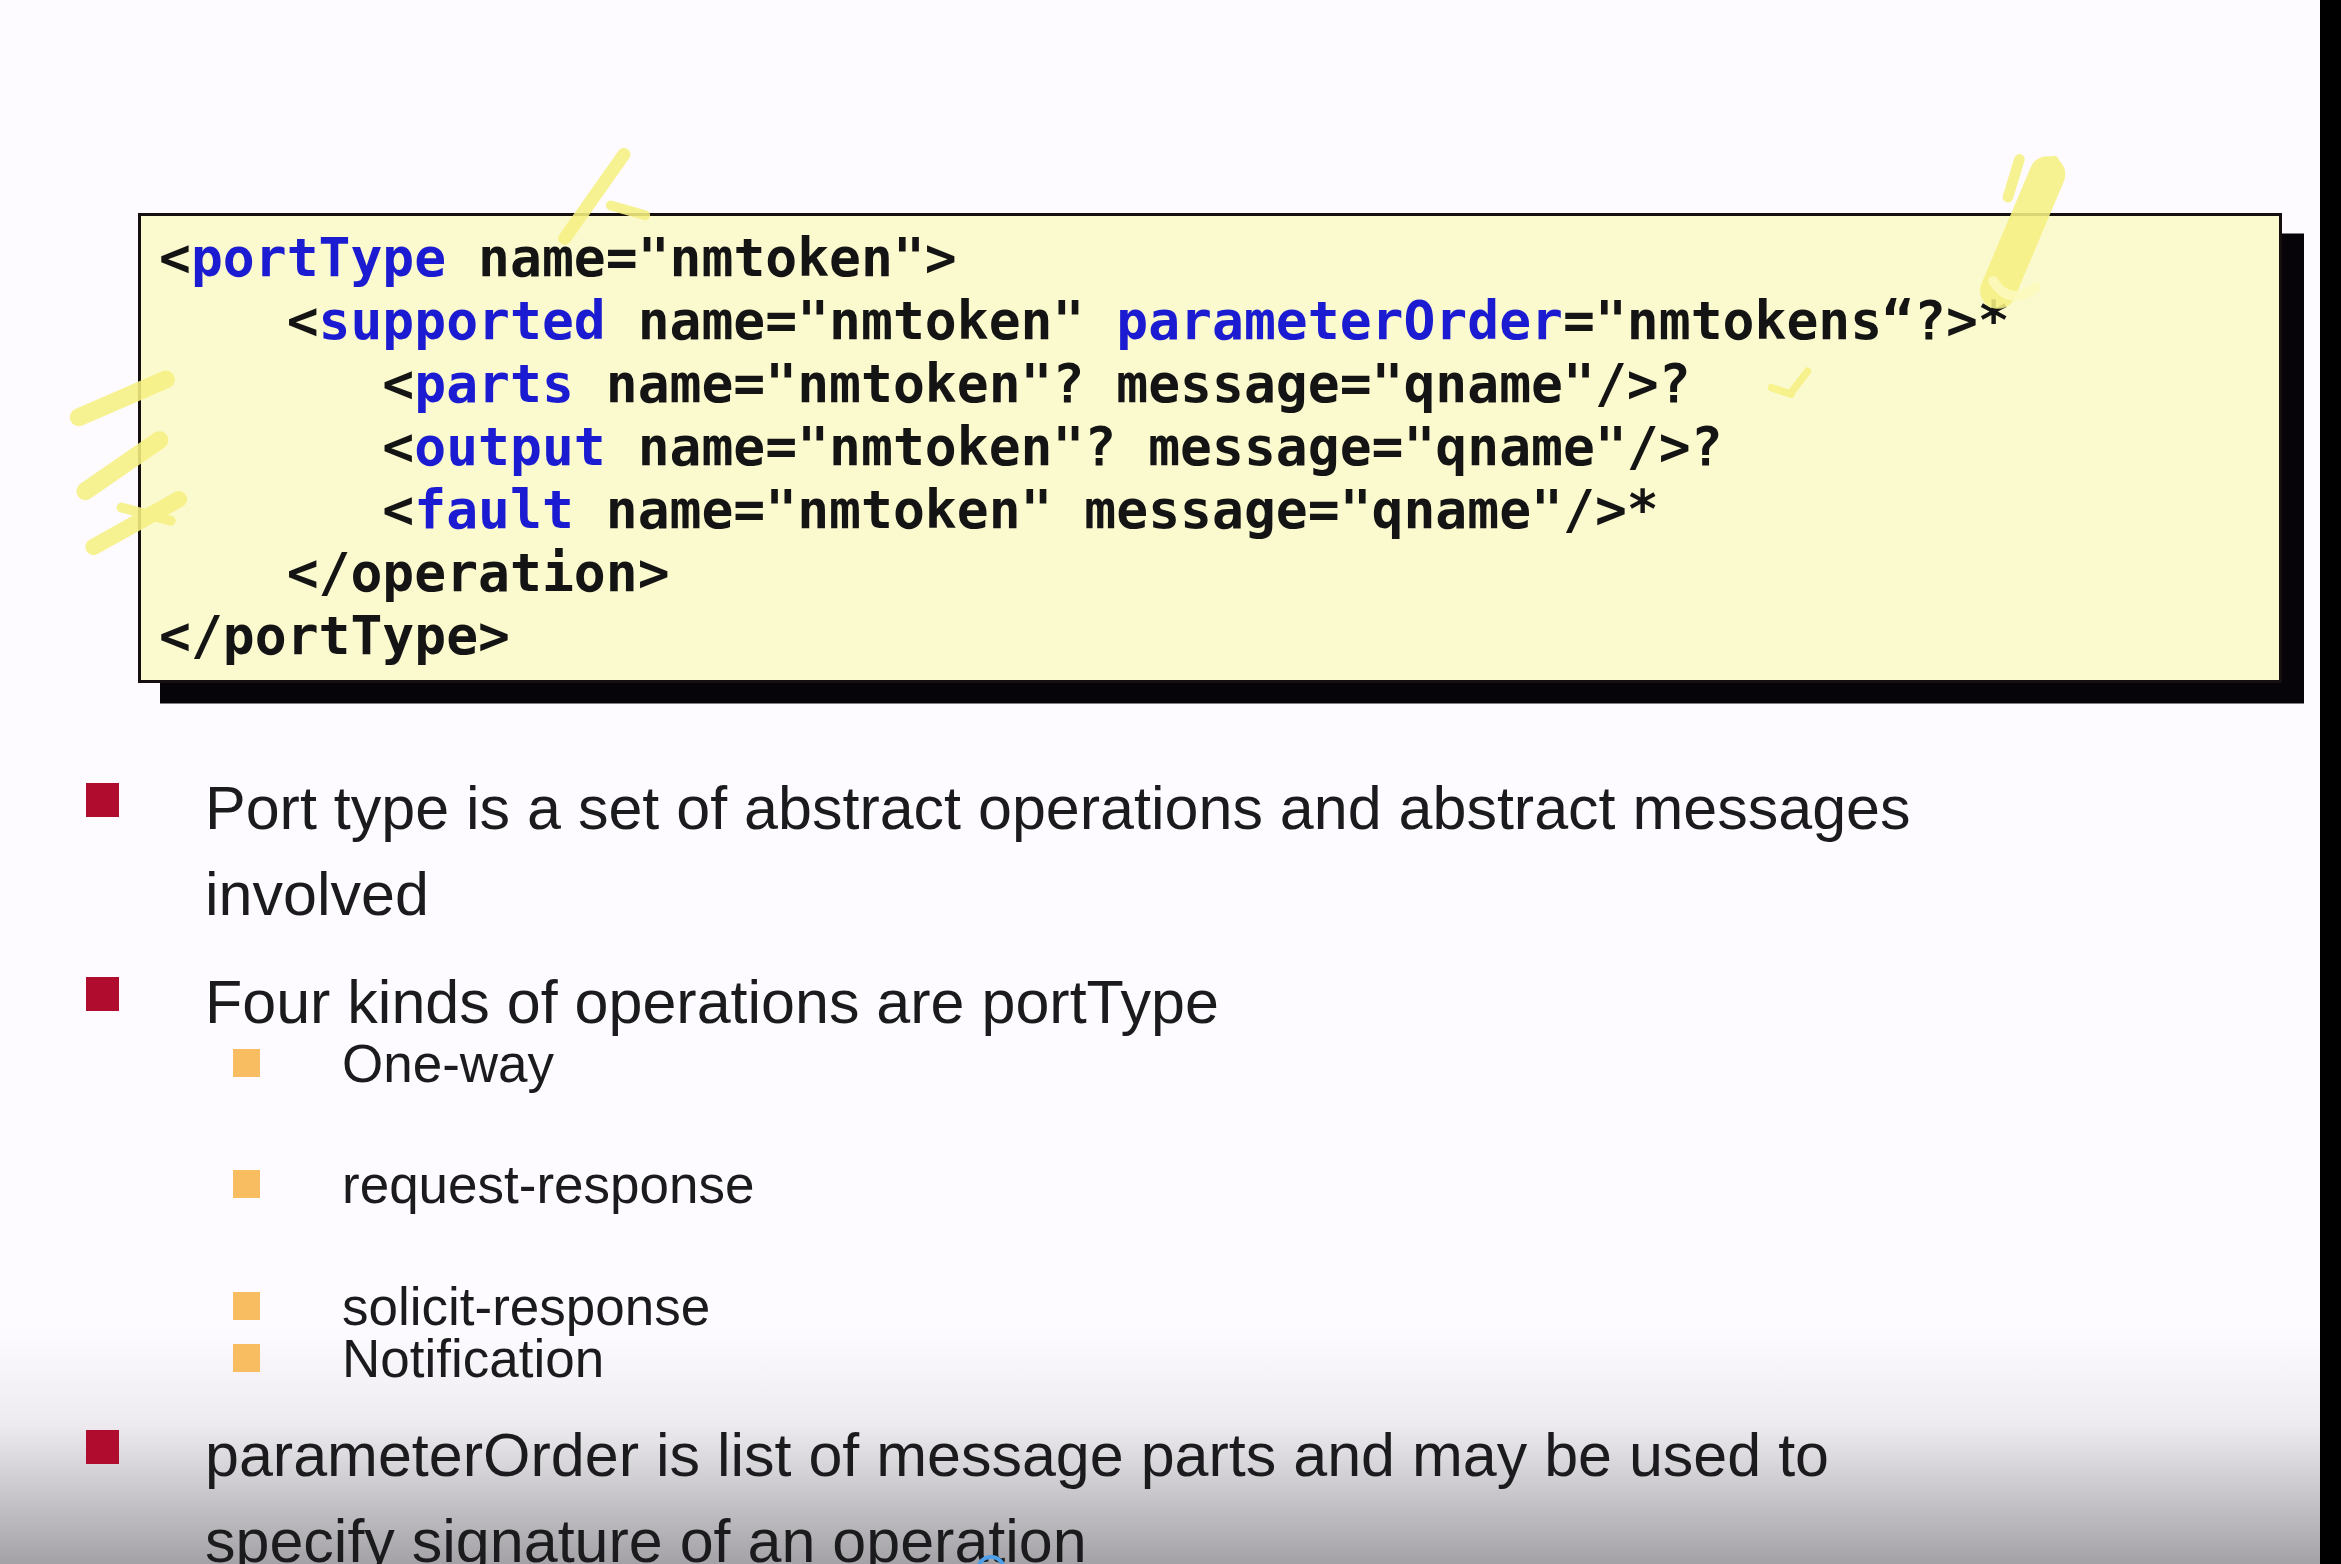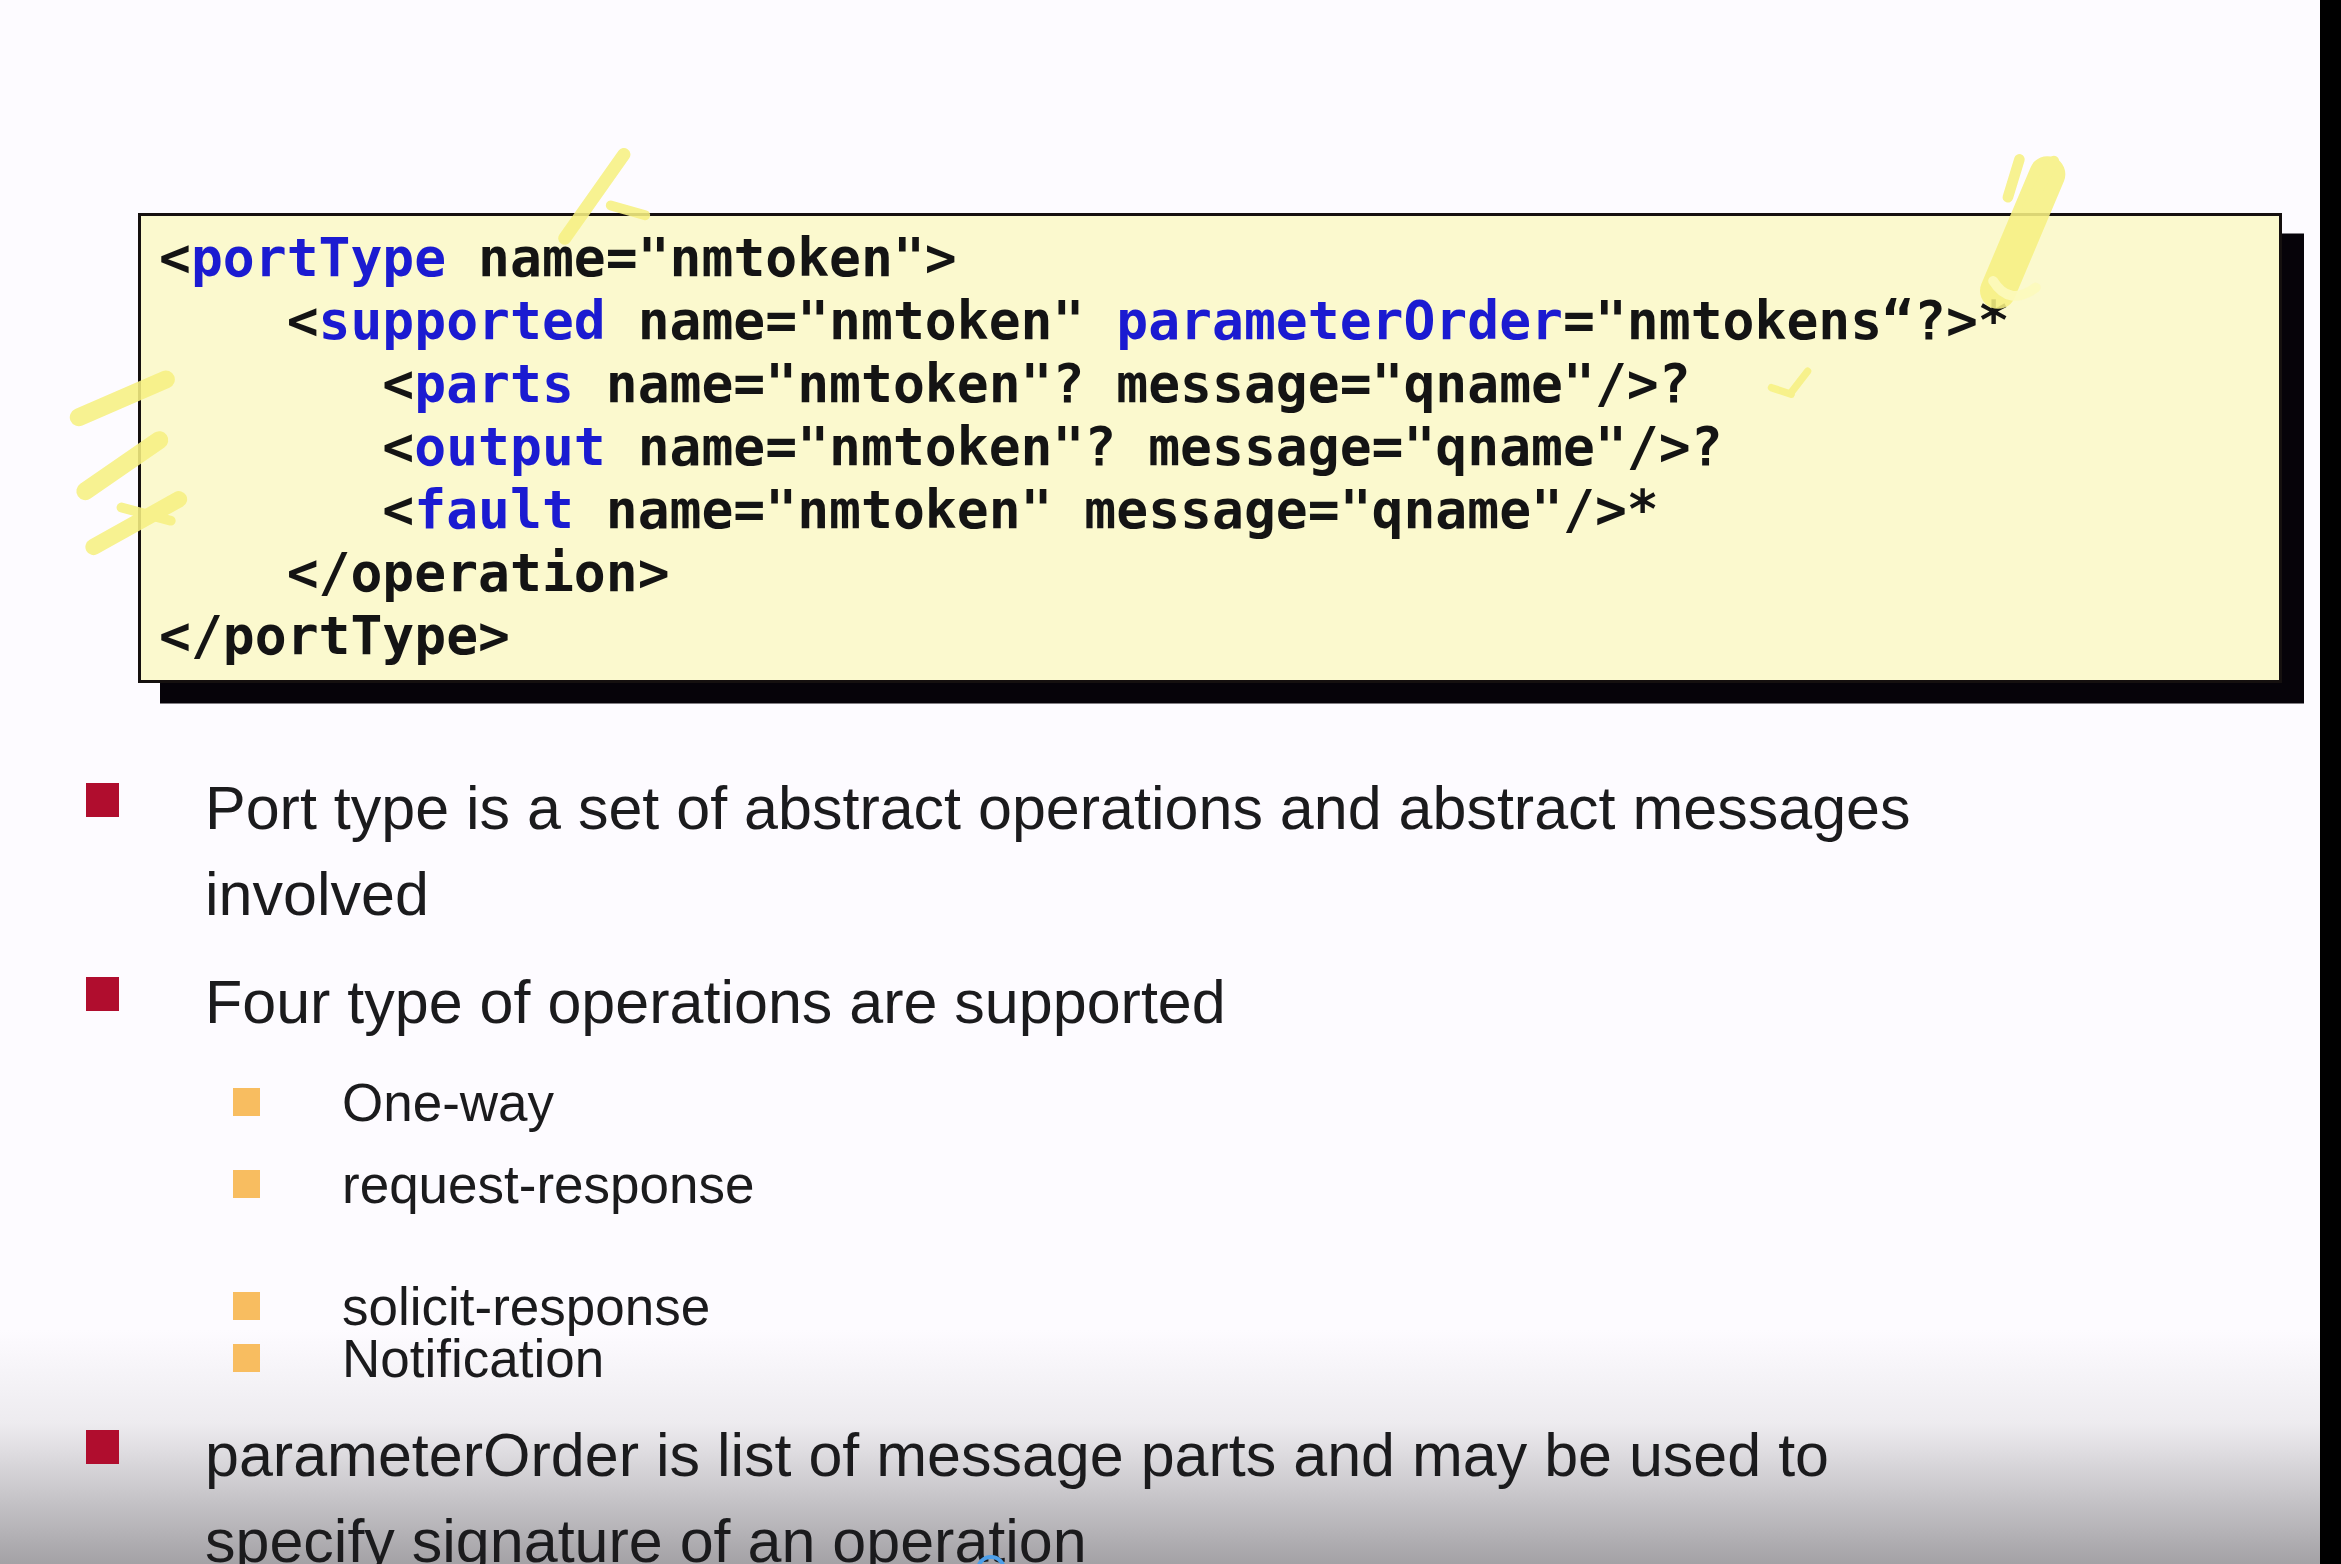--- a/index.html
+++ b/index.html
@@ -67,23 +67,23 @@
   </div>
 
   <div id="bullets">
       <div class="b lvl1" style="top: 765px;">
         <span class="sq"></span>
         <span class="bt">Port type is a set of abstract operations and abstract messages
 involved</span>
       </div>
       <div class="b lvl1" style="top: 959px;">
         <span class="sq"></span>
-        <span class="bt">Four type of operations are supported</span>
+        <span class="bt">Four kinds of operations are portType</span>
       </div>
-      <div class="b lvl2" style="top: 1066px;">
+      <div class="b lvl2" style="top: 1027px;">
         <span class="sq"></span>
         <span class="bt">One-way</span>
       </div>
       <div class="b lvl2" style="top: 1148px;">
         <span class="sq"></span>
         <span class="bt">request-response</span>
       </div>
       <div class="b lvl2" style="top: 1270px;">
         <span class="sq"></span>
         <span class="bt">solicit-response</span>

